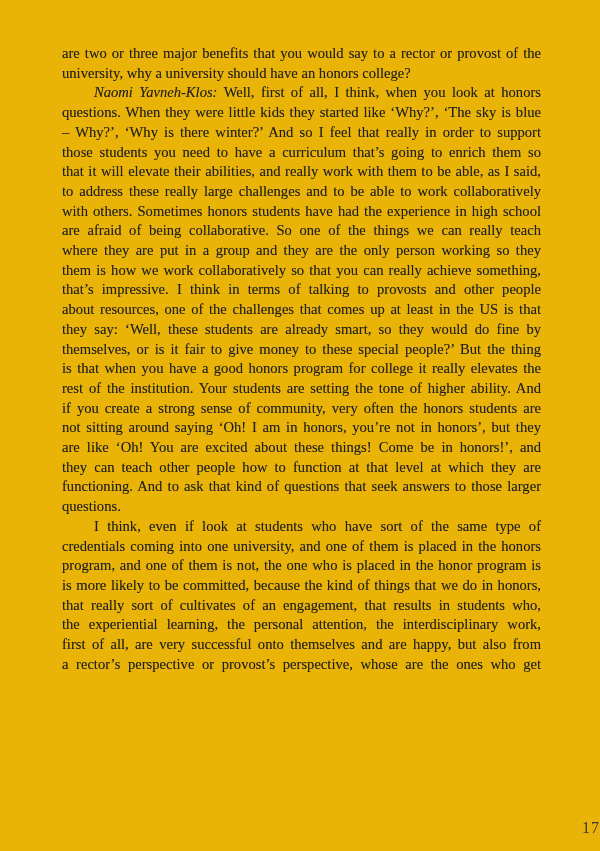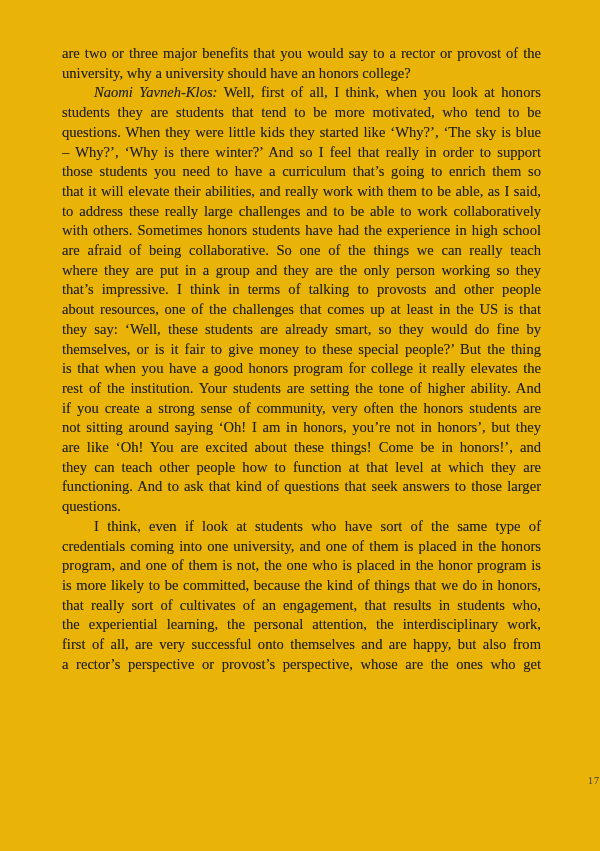--- a/index.html
+++ b/index.html
@@ -43,48 +43,48 @@
   }
   .line.indent {
     text-indent: 32px;
   }
   .speaker {
     font-style: italic;
   }
   .page-number {
     position: absolute;
     left: 0;
-    top: 775px;
+    top: 819px;
     width: 100%;
     text-align: right;
-    font-size: 10px;
+    font-size: 16px;
     color: #3a3a3a;
     letter-spacing: 1px;
   }
 </style>
 </head>
 <body>
 
 <div class="sheet">
   <div class="textblock" id="textblock">
       <div class="para">
         <div class="line">are two or three major benefits that you would say to a rector or provost of the</div>
         <div class="line lastline">university, why a university should have an honors college?</div>
       </div>
       <div class="para gap">
         <div class="line indent"><span class="speaker">Naomi Yavneh-Klos:</span> Well, first of all, I think, when you look at honors</div>
-        <div class="line">students they are students that tend to be more motivated, who tend to be</div>
         <div class="line">questions. When they were little kids they started like ‘Why?’, ‘The sky is blue</div>
         <div class="line">– Why?’, ‘Why is there winter?’ And so I feel that really in order to support</div>
         <div class="line">those students you need to have a curriculum that’s going to enrich them so</div>
         <div class="line">that it will elevate their abilities, and really work with them to be able, as I said,</div>
         <div class="line">to address these really large challenges and to be able to work collaboratively</div>
         <div class="line">with others. Sometimes honors students have had the experience in high school</div>
         <div class="line">are afraid of being collaborative. So one of the things we can really teach</div>
         <div class="line">where they are put in a group and they are the only person working so they</div>
+        <div class="line">them is how we work collaboratively so that you can really achieve something,</div>
         <div class="line">that’s impressive. I think in terms of talking to provosts and other people</div>
         <div class="line">about resources, one of the challenges that comes up at least in the US is that</div>
         <div class="line">they say: ‘Well, these students are already smart, so they would do fine by</div>
         <div class="line">themselves, or is it fair to give money to these special people?’ But the thing</div>
         <div class="line">is that when you have a good honors program for college it really elevates the</div>
         <div class="line">rest of the institution. Your students are setting the tone of higher ability. And</div>
         <div class="line">if you create a strong sense of community, very often the honors students are</div>
         <div class="line">not sitting around saying ‘Oh! I am in honors, you’re not in honors’, but they</div>
         <div class="line">are like ‘Oh! You are excited about these things! Come be in honors!’, and</div>
         <div class="line">they can teach other people how to function at that level at which they are</div>

